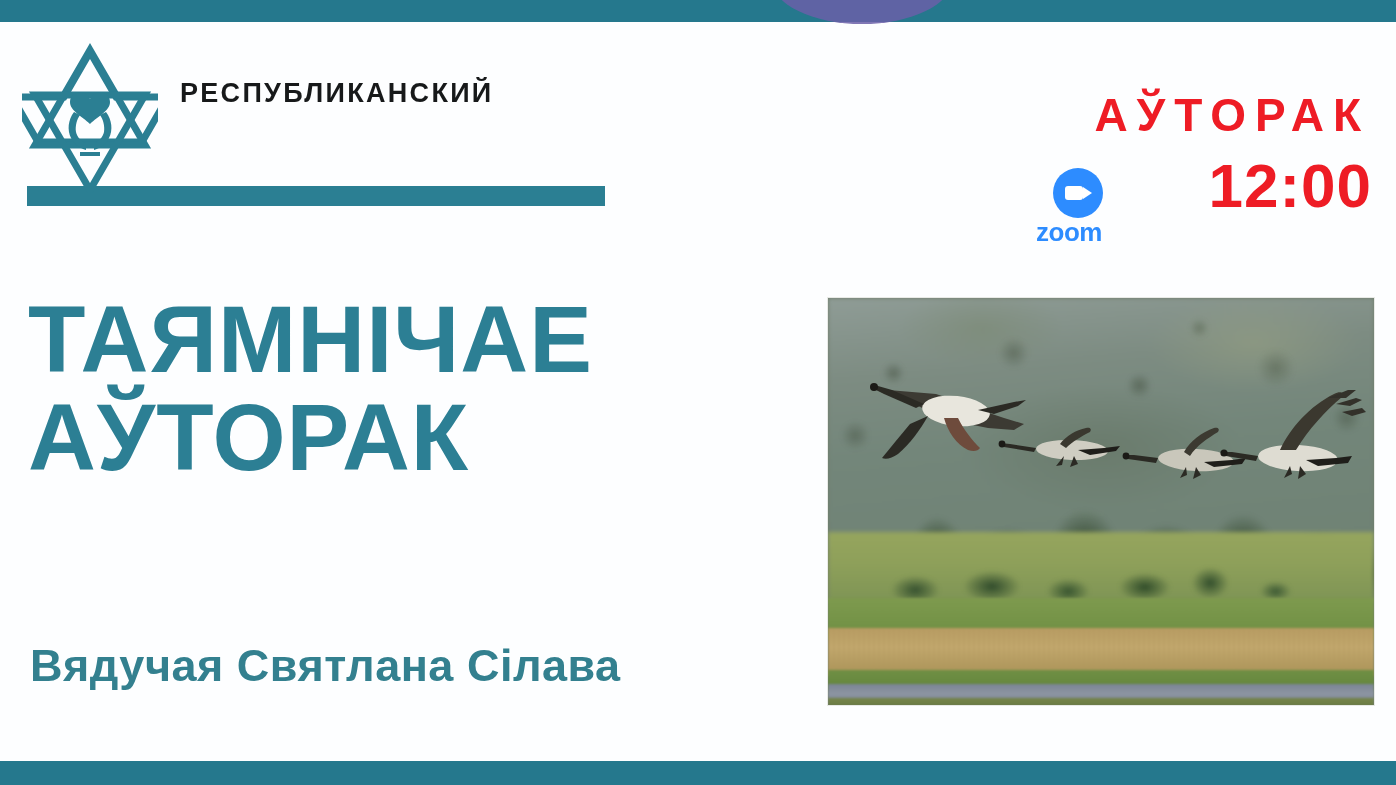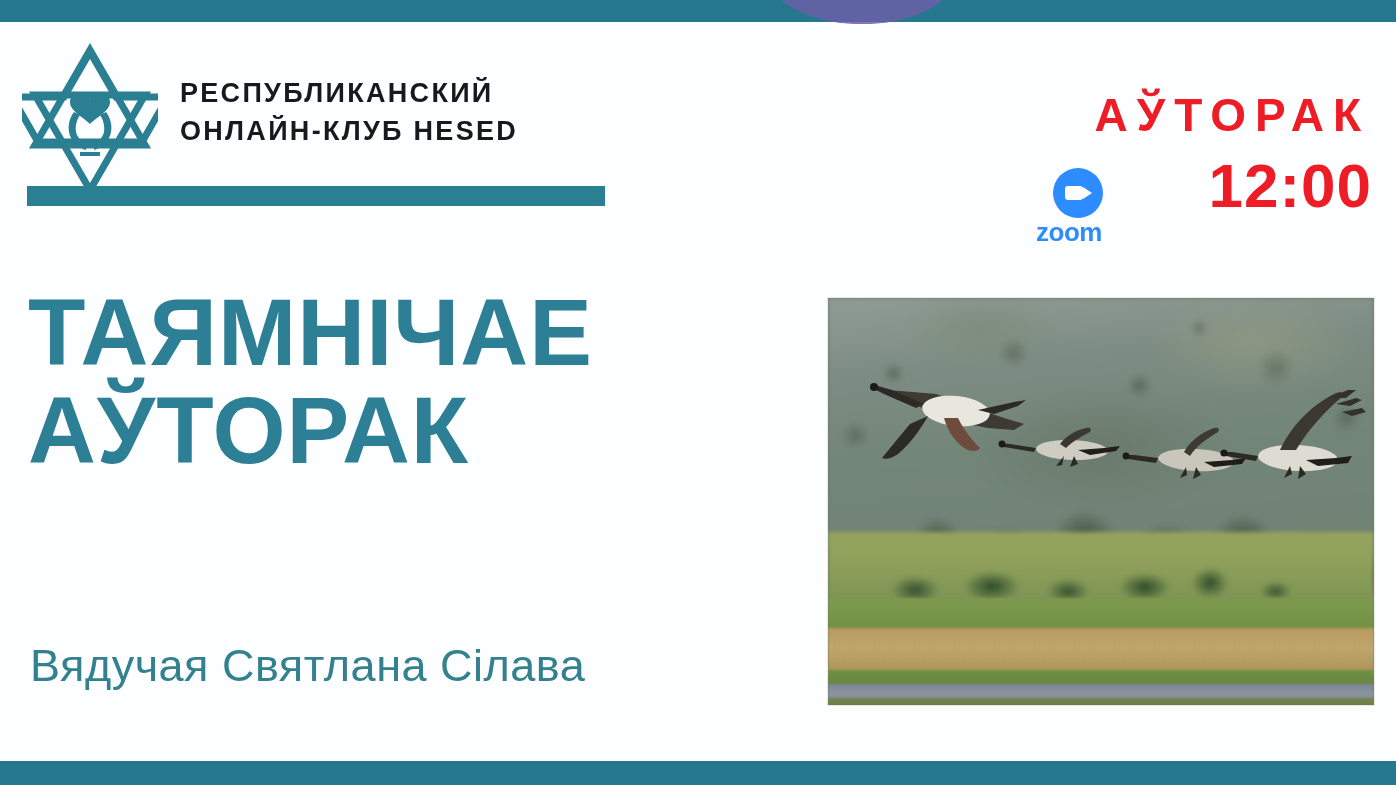--- a/index.html
+++ b/index.html
@@ -130,37 +130,37 @@
     font-size: 26px;
     font-weight: bold;
     letter-spacing: -0.5px;
     color: #2d8cff;
     line-height: 26px;
   }
 
   
   .title {
     position: absolute;
-    left: 28px; top: 284px;
+    left: 28px; top: 291px;
     width: 720px;
     z-index: 2;
   }
   .title-line {
     font-size: 94px;
     font-weight: bold;
     letter-spacing: 1px;
     color: #2c7f94;
     line-height: 98px;
     white-space: nowrap;
   }
   .host {
     position: absolute;
     left: 30px; top: 640px;
     font-size: 45px;
-    font-weight: normal;
+    font-weight: bold;
     letter-spacing: 0.5px;
     color: #33808f;
     white-space: nowrap;
     z-index: 2;
   }
 
   
   .photo {
     position: absolute;
     left: 828px; top: 298px;
@@ -278,21 +278,20 @@
       </g>
       <path d="M68 82 C60 74 48 69 48 60 C48 54 53 50 58 50 C62 50 66 53 68 57 C70 53 74 50 78 50 C83 50 88 54 88 60 C88 69 76 74 68 82 Z" fill="#2b7f93"></path>
       <path d="M52 70 C46 78 45 88 49 96 C52 102 58 106 64 108 L64 101 C59 99 55 95 54 90 C53 84 55 77 58 73 Z" fill="#2b7f93"></path>
       <path d="M84 70 C90 78 91 88 87 96 C84 102 78 106 72 108 L72 101 C77 99 81 95 82 90 C83 84 81 77 78 73 Z" fill="#2b7f93"></path>
       <rect x="58" y="110" width="20" height="4" fill="#2b7f93"></rect>
     </svg>
   </div>
 
   <div class="logo-text">
     <div class="logo-line">РЕСПУБЛИКАНСКИЙ</div>
-    <div class="logo-line">ОНЛАЙН-КЛУБ HESED</div>
   </div>
 
   <div class="rule-logo"></div>
 
   <div class="weekday">АЎТОРАК</div>
 
   <div class="zoom-logo">
     <div class="zoom-badge">
       <div class="cam"></div>
     </div>

